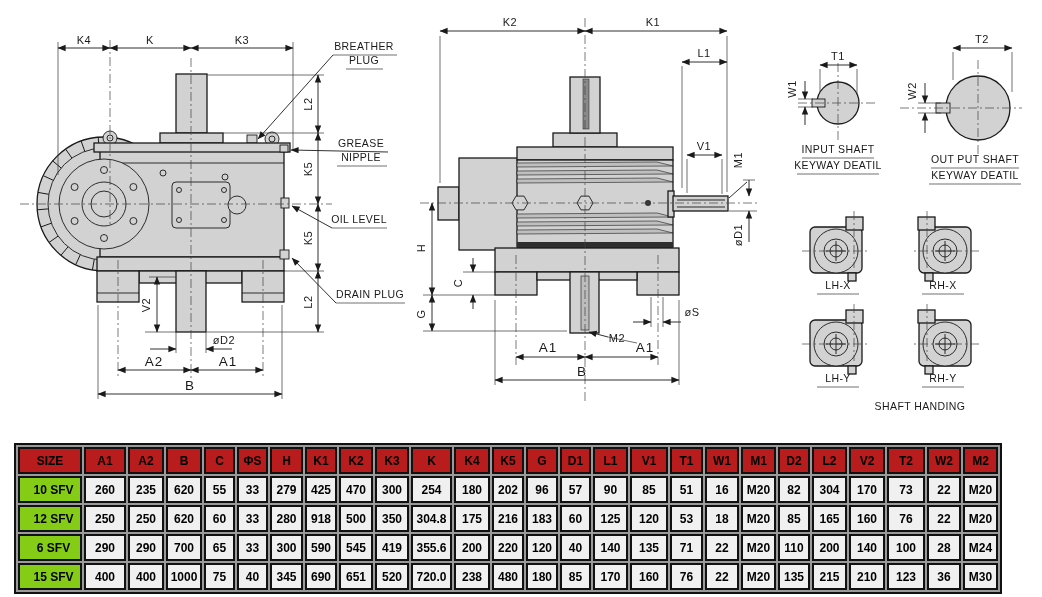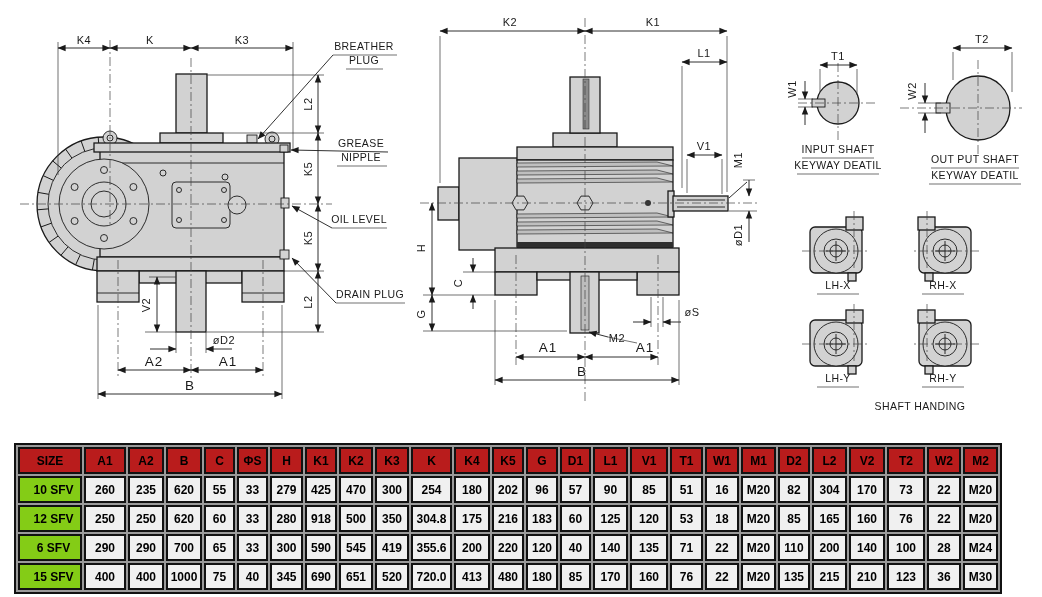--- a/index.html
+++ b/index.html
@@ -464,21 +464,21 @@
           <td>400</td>
           <td>400</td>
           <td>1000</td>
           <td>75</td>
           <td>40</td>
           <td>345</td>
           <td>690</td>
           <td>651</td>
           <td>520</td>
           <td>720.0</td>
-          <td>413</td>
+          <td>238</td>
           <td>480</td>
           <td>180</td>
           <td>85</td>
           <td>170</td>
           <td>160</td>
           <td>76</td>
           <td>22</td>
           <td>M20</td>
           <td>135</td>
           <td>215</td>

